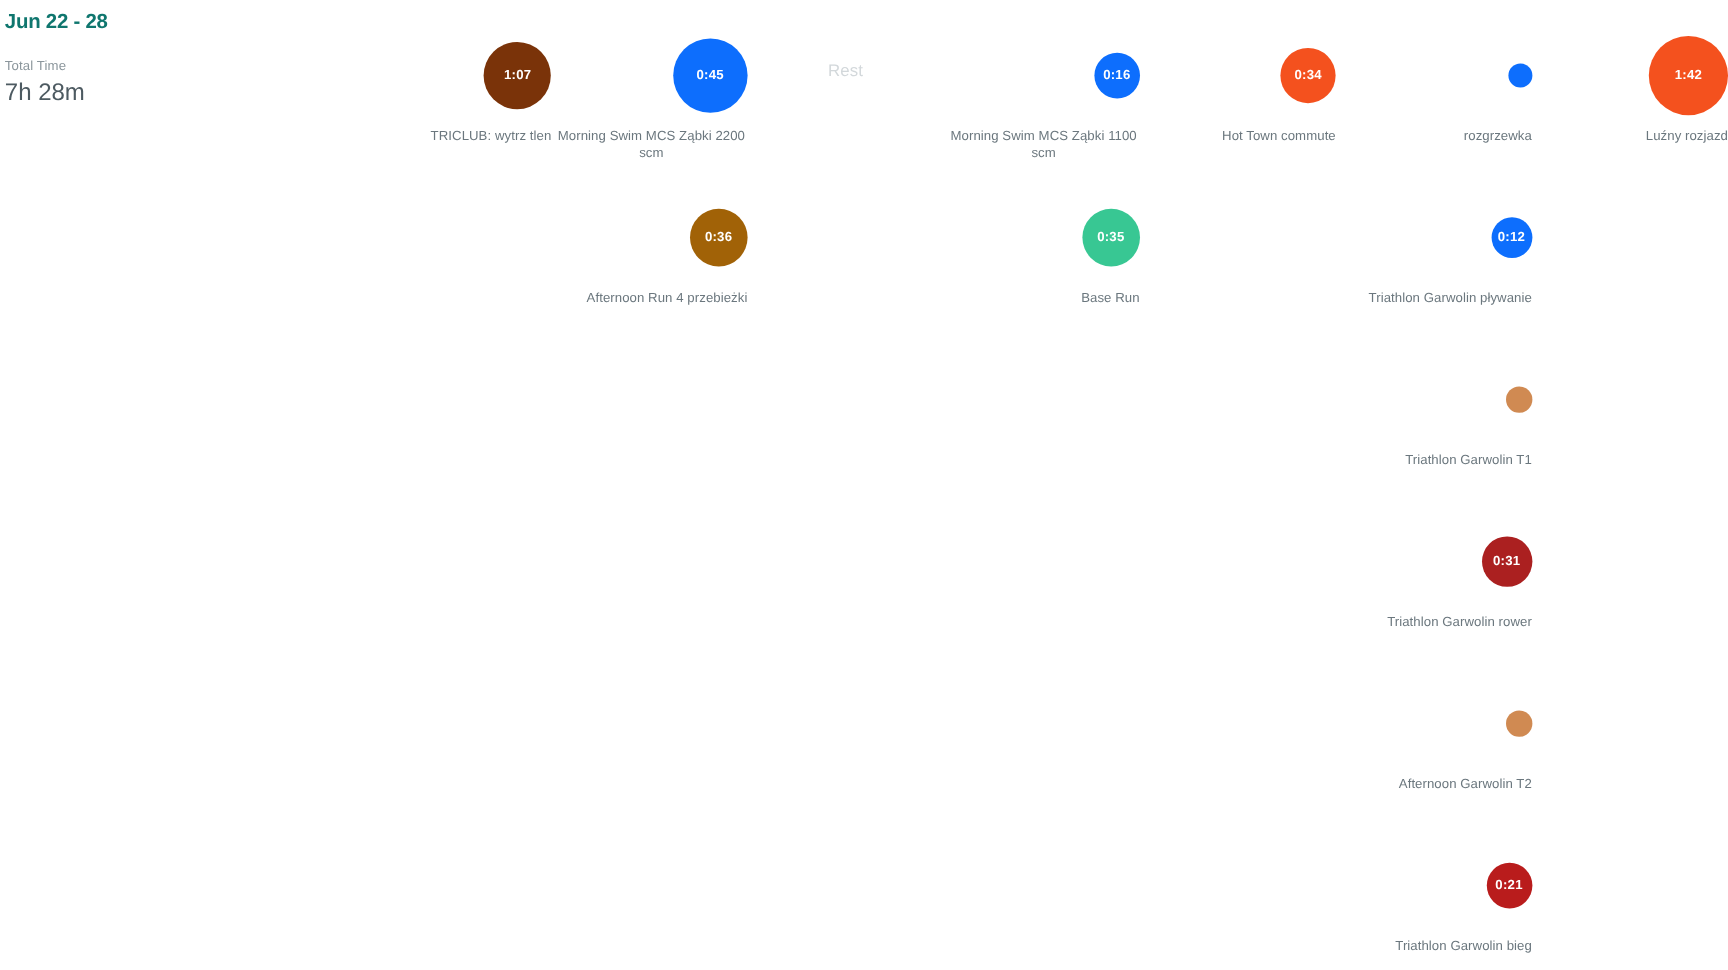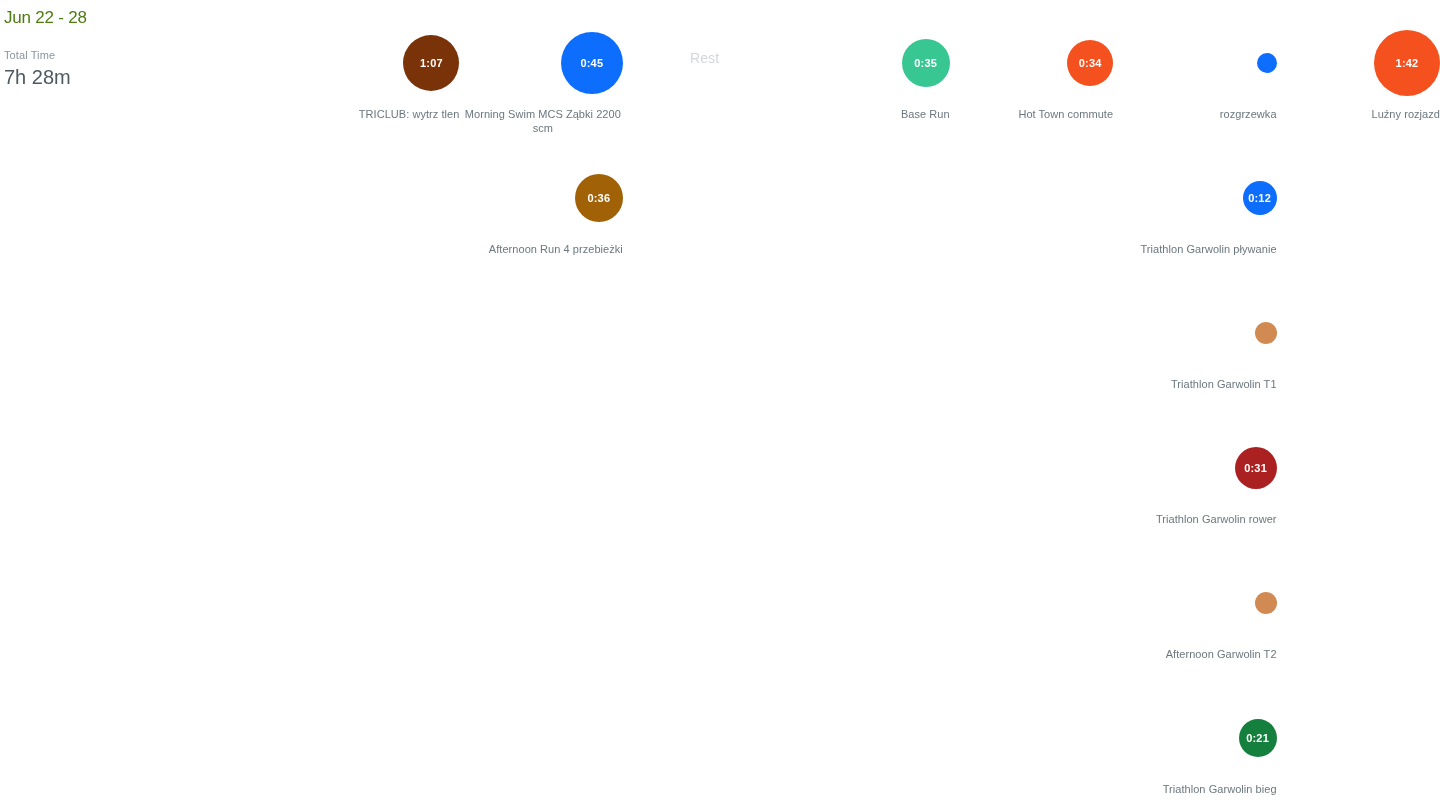--- a/index.html
+++ b/index.html
@@ -19,23 +19,23 @@
 
   
   #week-summary {
     position: absolute;
     left: 4px;
     top: 0px;
     width: 280px;
   }
   #week-range {
     font-size: 17px;
-    font-weight: normal;
+    font-weight: bold;
     letter-spacing: -0.2px;
-    color: #4d7c0f;
+    color: #0f766e;
     margin: 6px 0 0 0;
     line-height: 24px;
   }
   #total-time-block {
     margin-top: 18px;
   }
   #total-time-label {
     font-size: 11px;
     color: #8b969c;
     line-height: 14px;
@@ -176,20 +176,28 @@
       </div>
       <div class="spacer-cell"></div>
       <div class="spacer-cell"></div>
       <div class="spacer-cell"></div>
       <div class="spacer-cell"></div>
       <div class="spacer-cell"></div>
     </div>
     <div class="day-column">
       <div class="activity-cell">
         <div class="bubble-slot">
+          <div class="bubble" style="width: 38px; height: 38px; background: rgb(13, 110, 253);">
+            <span>0:16</span>
+          </div>
+        </div>
+        <div class="activity-name">Morning Swim MCS Ząbki 1100 scm</div>
+      </div>
+      <div class="activity-cell">
+        <div class="bubble-slot">
           <div class="bubble" style="width: 48px; height: 48px; background: rgb(56, 199, 147);">
             <span>0:35</span>
           </div>
         </div>
         <div class="activity-name">Base Run</div>
       </div>
       <div class="spacer-cell"></div>
       <div class="spacer-cell"></div>
       <div class="spacer-cell"></div>
       <div class="spacer-cell"></div>
@@ -238,21 +246,21 @@
         <div class="activity-name">Triathlon Garwolin rower</div>
       </div>
       <div class="activity-cell">
         <div class="bubble-slot">
           <div class="bubble" style="width: 22px; height: 22px; background: rgb(208, 138, 82);"></div>
         </div>
         <div class="activity-name">Afternoon Garwolin T2</div>
       </div>
       <div class="activity-cell">
         <div class="bubble-slot">
-          <div class="bubble" style="width: 38px; height: 38px; background: #15803d;">
+          <div class="bubble" style="width: 38px; height: 38px; background: #b91c1c;">
             <span>0:21</span>
           </div>
         </div>
         <div class="activity-name">Triathlon Garwolin bieg</div>
       </div>
     </div>
     <div class="day-column">
       <div class="activity-cell">
         <div class="bubble-slot">
           <div class="bubble" style="width: 66px; height: 66px; background: rgb(244, 81, 30);">

